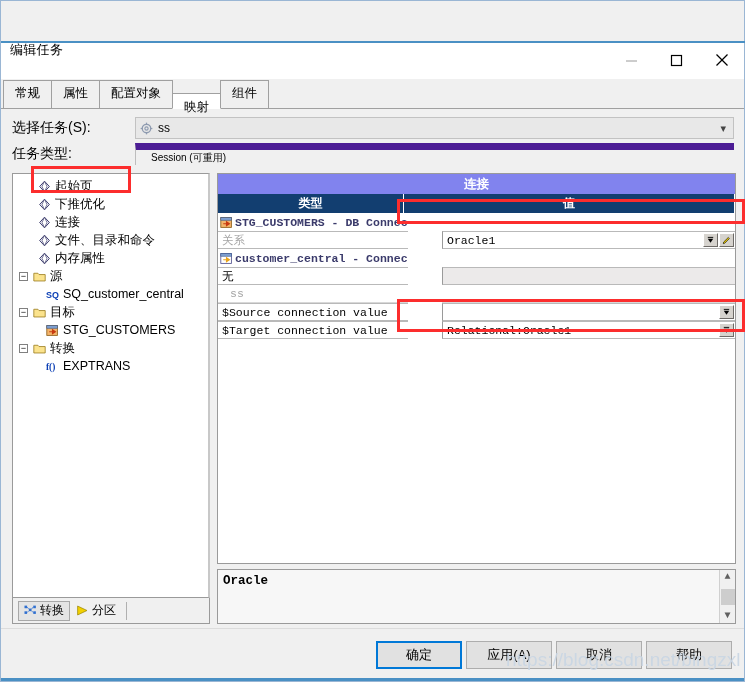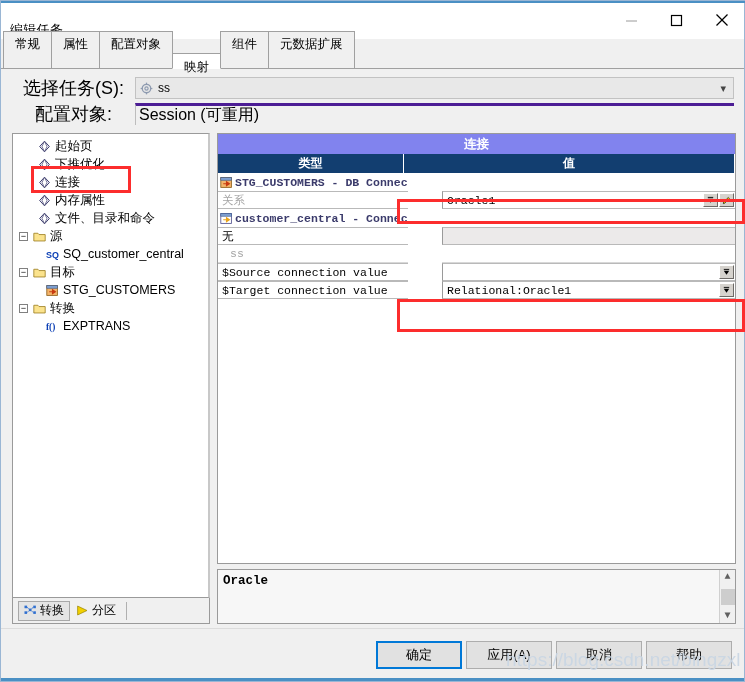--- a/index.html
+++ b/index.html
@@ -11,64 +11,65 @@
     overflow:hidden;position:relative;
   }
   .win{
     position:absolute;left:0;top:0;width:745px;height:682px;
     background:#f0f0f0;border:1px solid #9ab6d4;box-sizing:border-box;
     display:flex;flex-direction:column;
   }
   
   .titlebar{
     height:38px;min-height:38px;background:#ffffff;
-    display:flex;align-items:flex-end;position:relative;
+    display:flex;align-items:flex-start;position:relative;
     border-bottom:0;
+    margin-top:40px;
   }
   .title-accent{position:absolute;left:0;top:0;width:745px;height:2px;background:#4a90c4;}
   .title-text{margin-left:9px;font-size:13px;color:#000;letter-spacing:.3px;}
   .win-ctrls{margin-left:auto;display:flex;height:38px;}
   .wbtn{width:45px;height:38px;display:flex;align-items:center;justify-content:center;}
   .wbtn svg{display:block;}
   
   .tabstrip{
     height:30px;min-height:30px;background:#f0f0f0;position:relative;
     padding-left:2px;display:flex;align-items:flex-end;
   }
   .tabstrip:after{
     content:"";position:absolute;left:0;right:0;bottom:0;height:1px;background:#a0a0a0;
   }
   .tab{
-    height:38px;line-height:25px;padding:0 11px;margin-right:-1px;
+    height:29px;line-height:25px;padding:0 11px;margin-right:-1px;
     background:#f0f0f0;border:1px solid #a0a0a0;border-bottom:1px solid #a0a0a0;
     font-size:12.5px;color:#000;position:relative;z-index:1;box-sizing:border-box;
   }
   .tab.active{
     background:#ffffff;height:16px;line-height:27px;border-bottom:1px solid #ffffff;z-index:3;
   }
   
   .client{
     flex:1;background:#f0f0f0;position:relative;
     display:flex;flex-direction:column;
     border-top:0;
   }
   .formrows{padding:6px 0 0 0;}
   .frow{display:flex;align-items:center;height:26px;padding-left:11px;}
-  .flabel{width:123px;font-size:18px;color:#000;text-align:center;}
+  .flabel{width:123px;font-size:14px;color:#000;}
   .combo{
     flex:1;margin-right:10px;height:22px;background:#e8e8e8;border:1px solid #c2c2c2;
     display:flex;align-items:center;box-sizing:border-box;position:relative;
   }
   .combo .gear{margin:0 5px 0 4px;display:flex;}
   .combo .ctext{font-size:12px;}
   .combo .carrow{margin-left:auto;margin-right:7px;color:#444;font-size:11px;}
   .tval{
-    flex:1;margin-right:10px;height:22px;border-top:3px solid #4c1d95;border-left:1px solid #bdbdbd;
-    box-sizing:border-box;display:flex;align-items:center;padding-left:3px;
-    font-size:16px;background:#f0f0f0;max-width:612px;
+    flex:1;margin-right:10px;height:22px;border-top:7px solid #4c1d95;border-left:1px solid #bdbdbd;
+    box-sizing:border-box;display:flex;align-items:center;padding-left:15px;
+    font-size:10px;background:#f0f0f0;max-width:612px;
   }
   .split{
     flex:1;display:flex;padding:6px 8px 4px 11px;gap:7px;min-height:0;
   }
   
   .treewrap{width:198px;display:flex;flex-direction:column;min-height:0;}
   .tree{
     flex:1;background:#ffffff;border:1px solid #9a9a9a;border-right:2px solid #c8c8c8;
     overflow:hidden;position:relative;padding:3px 0 0 0;box-sizing:border-box;
   }
@@ -197,21 +198,20 @@
       </div>
     </div>
   </div>
 
   <div class="tabstrip" id="tabstrip">
       <div class="tab">常规</div>
       <div class="tab">属性</div>
       <div class="tab">配置对象</div>
       <div class="tab active">映射</div>
       <div class="tab">组件</div>
-      <div class="tab">元数据扩展</div>
     </div>
 
   <div class="client">
 
     <div class="formrows">
       <div class="frow">
         <div class="flabel">选择任务(S):</div>
         <div class="combo">
           <span class="gear">
             <svg width="13" height="13" viewBox="0 0 16 16">
@@ -223,21 +223,21 @@
                 <line x1="0.8" y1="8" x2="3" y2="8"></line>
                   <line x1="13" y1="8" x2="15.2" y2="8"></line>
               </g>
             </svg>
           </span>
           <span class="ctext">ss</span>
           <span class="carrow">▾</span>
         </div>
       </div>
       <div class="frow">
-        <div class="flabel">配置对象:</div>
+        <div class="flabel">任务类型:</div>
         <div class="tval">Session (可重用)</div>
       </div>
     </div>
 
     <div class="split">
 
       <div class="treewrap">
         <div class="tree" id="tree">
             <div class="tnode" style="padding-left: 24px;">
               <span class="ticon">
@@ -266,30 +266,30 @@
               </span>
               <span class="tlabel">连接</span>
             </div>
             <div class="tnode" style="padding-left: 24px;">
               <span class="ticon">
                 <svg width="13" height="13" viewBox="0 0 16 16">
                   <polygon points="8,1.5 14,8 8,14.5 2,8" fill="#e9e9f3" stroke="#3b3b6b" stroke-width="1.2"></polygon>
                   <polygon points="8,1.5 11,8 8,14.5 5,8" fill="#ffffff" stroke="#3b3b6b" stroke-width="0.8"></polygon>
                 </svg>
               </span>
-              <span class="tlabel">内存属性</span>
+              <span class="tlabel">文件、目录和命令</span>
             </div>
             <div class="tnode" style="padding-left: 24px;">
               <span class="ticon">
                 <svg width="13" height="13" viewBox="0 0 16 16">
                   <polygon points="8,1.5 14,8 8,14.5 2,8" fill="#e9e9f3" stroke="#3b3b6b" stroke-width="1.2"></polygon>
                   <polygon points="8,1.5 11,8 8,14.5 5,8" fill="#ffffff" stroke="#3b3b6b" stroke-width="0.8"></polygon>
                 </svg>
               </span>
-              <span class="tlabel">文件、目录和命令</span>
+              <span class="tlabel">内存属性</span>
             </div>
             <div class="tnode" style="padding-left: 6px;">
               <span class="expander">−</span>
               <span class="ticon">
                 <svg width="13" height="13" viewBox="0 0 16 16">
                   <path d="M1,4 L6,4 L7.4,5.6 L15,5.6 L15,13.5 L1,13.5 Z" fill="#fbe38d" stroke="#9a7c20" stroke-width="1"></path>
                 </svg>
               </span>
               <span class="tlabel">源</span>
             </div>

